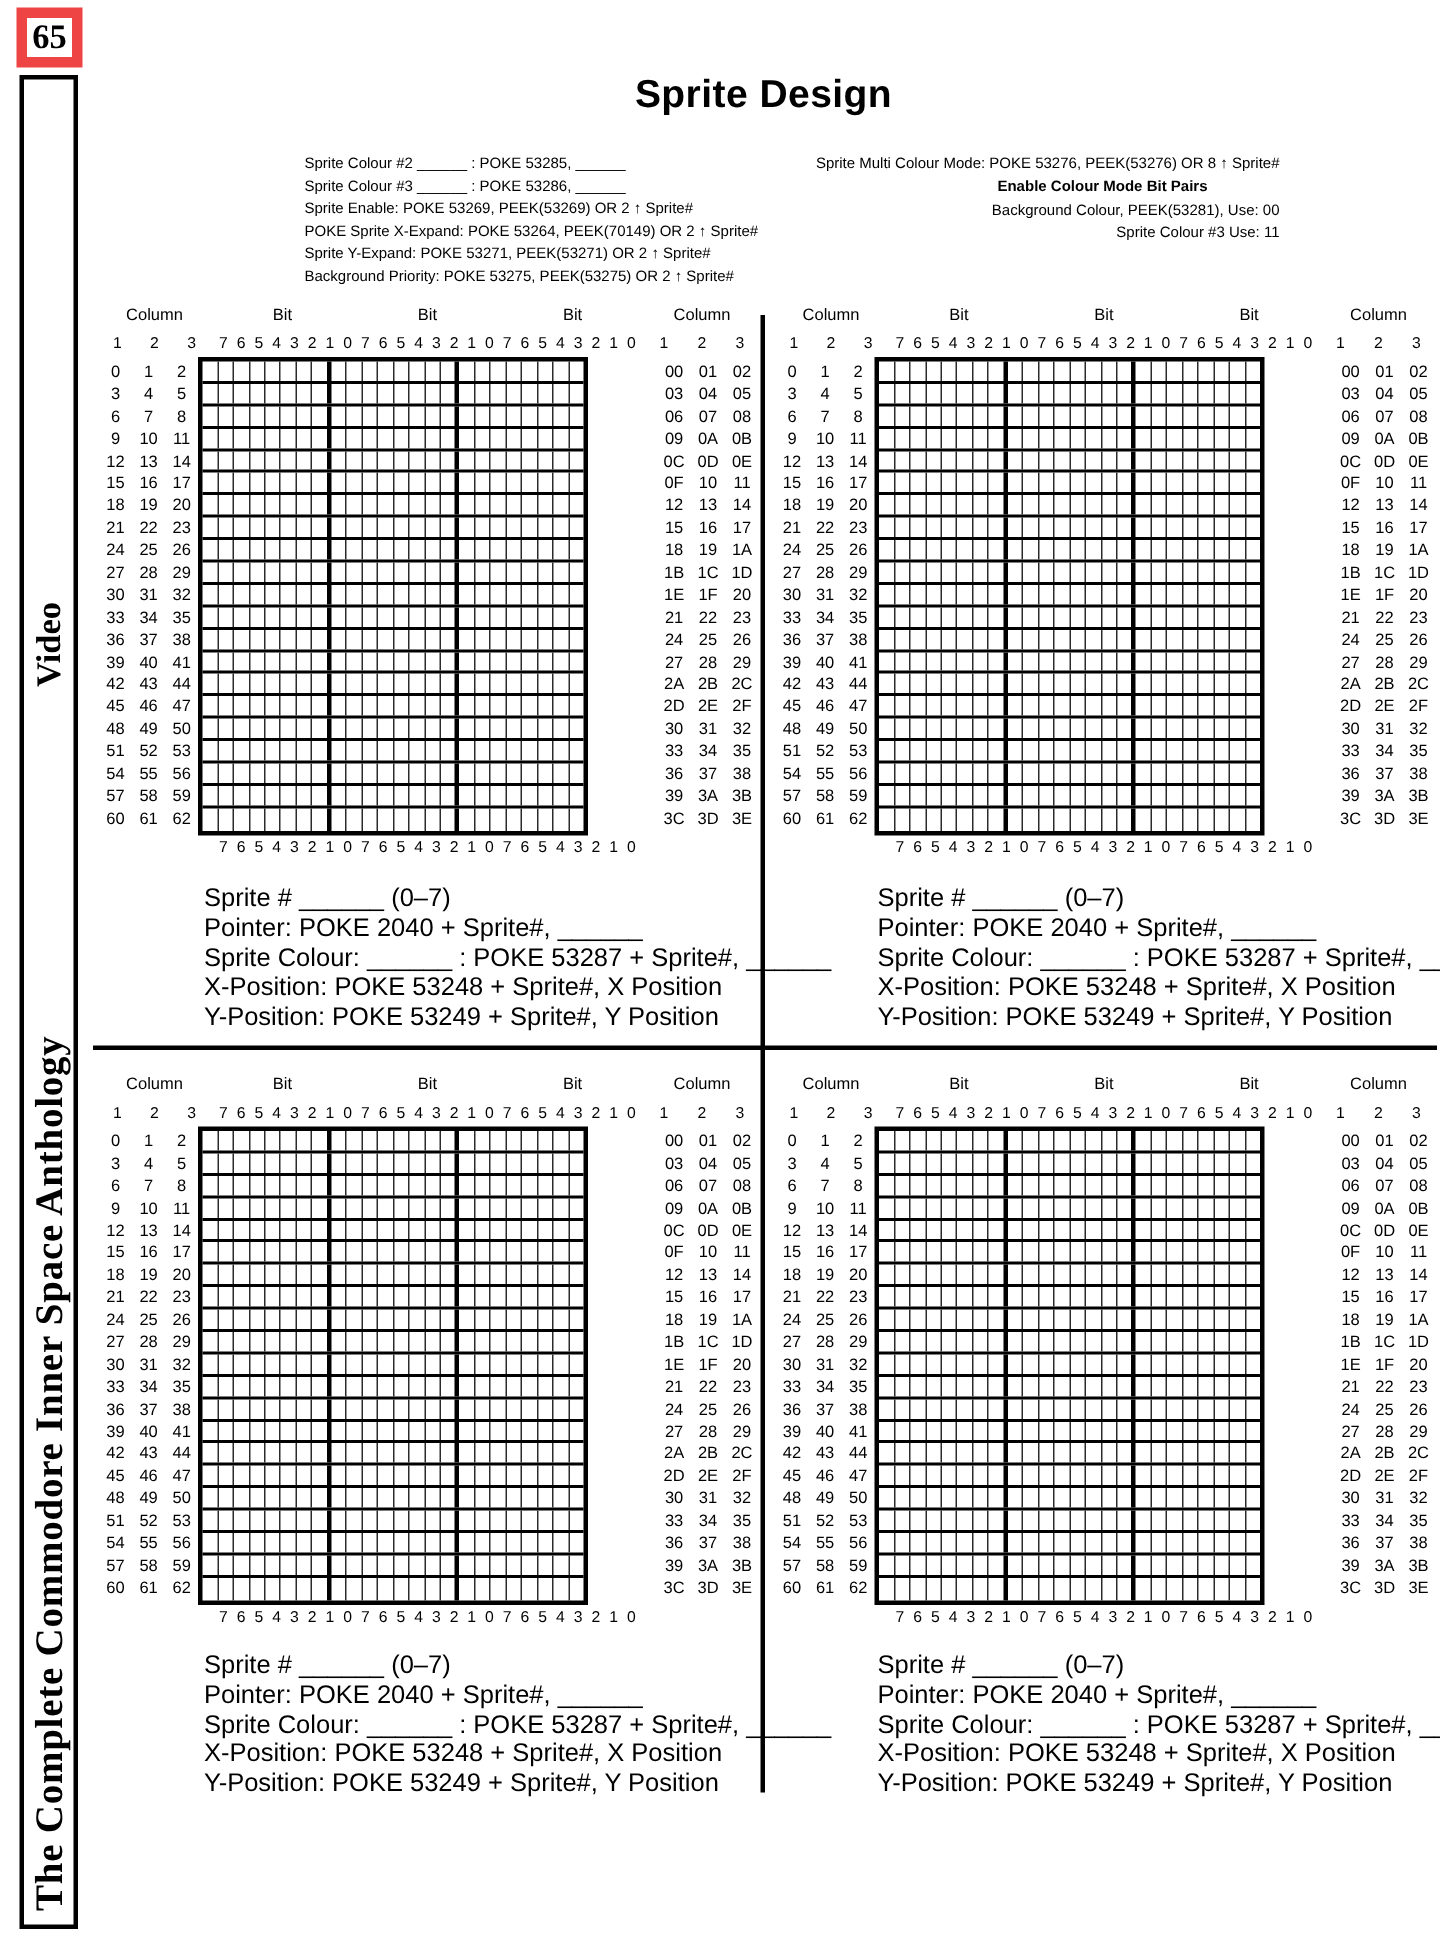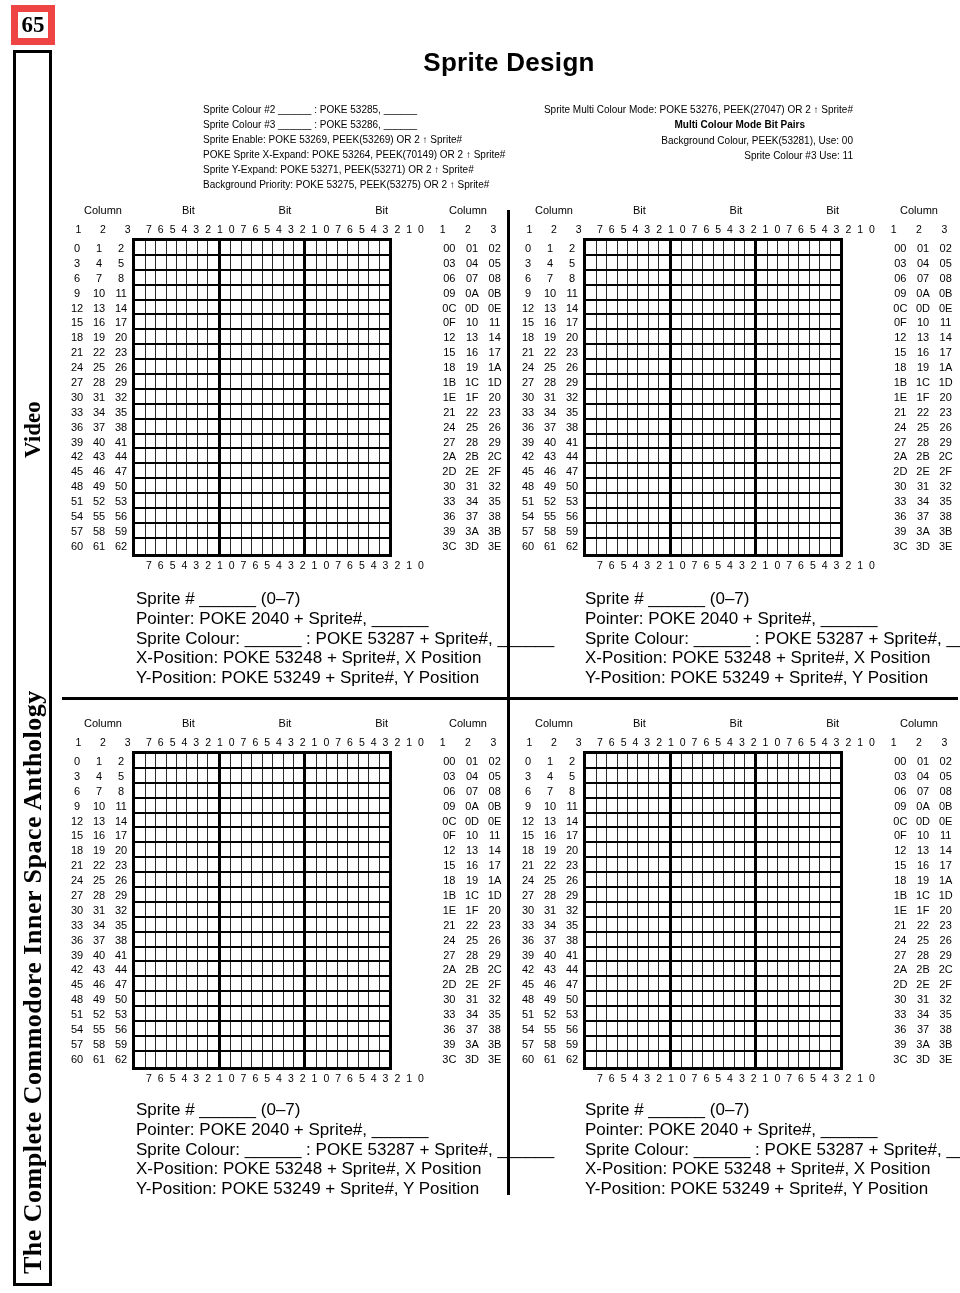--- a/index.html
+++ b/index.html
@@ -80,22 +80,22 @@
   <div class="notes-left">
     <div>Sprite Colour #2 ______ : POKE 53285, ______</div>
     <div>Sprite Colour #3 ______ : POKE 53286, ______</div>
     <div>Sprite Enable: POKE 53269, PEEK(53269) OR 2 ↑ Sprite#</div>
     <div>POKE Sprite X-Expand: POKE 53264, PEEK(70149) OR 2 ↑ Sprite#</div>
     <div>Sprite Y-Expand: POKE 53271, PEEK(53271) OR 2 ↑ Sprite#</div>
     <div>Background Priority: POKE 53275, PEEK(53275) OR 2 ↑ Sprite#</div>
   </div>
 
   <div class="notes-right">
-    <div>Sprite Multi Colour Mode: POKE 53276, PEEK(27047) OR 2 ↑ Sprite#</div>
-    <div class="nr-heading">Multi Colour Mode Bit Pairs</div>
+    <div>Sprite Multi Colour Mode: POKE 53276, PEEK(53276) OR 8 ↑ Sprite#</div>
+    <div class="nr-heading">Enable Colour Mode Bit Pairs</div>
     <div>Background Colour, PEEK(53281), Use: 00</div>
     <div>Sprite Colour #3 Use: 11</div>
   </div>
 
   <div class="quad q1">
       <div class="g-hdr">
         <div class="g-l col-hdr">Column</div>
         <div class="g-m">
           <span class="bit-hdr">Bit</span>
           <span class="bit-hdr">Bit</span>

